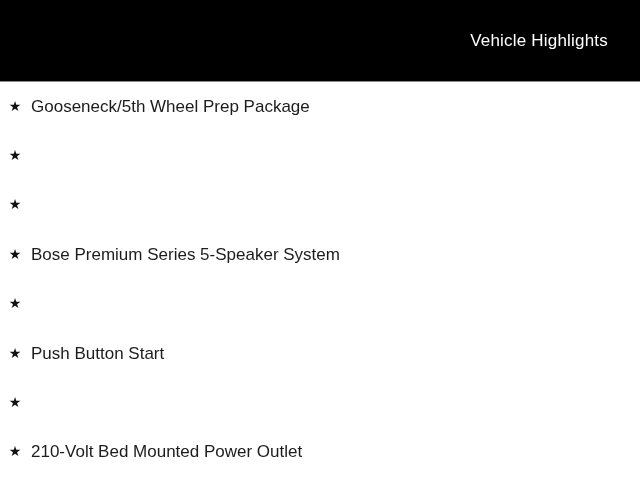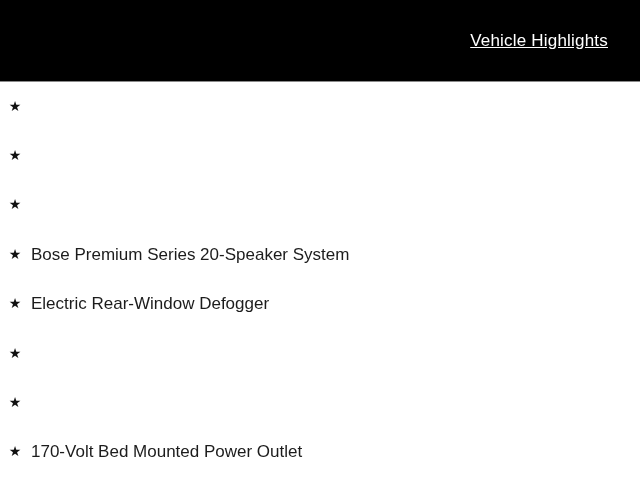--- a/index.html
+++ b/index.html
@@ -20,21 +20,20 @@
     align-items: center;
     justify-content: flex-end;
     padding-right: 32px;
     border-bottom: 1px solid #8a8a8a;
   }
   .header-title {
     color: #ffffff;
     font-size: 17px;
     letter-spacing: 0.2px;
     font-weight: 400;
-    text-decoration: underline;
   }
   .highlight-list {
     list-style: none;
     margin: 0;
     padding: 0;
   }
   .highlight-item {
     height: 49.4px;
     display: flex;
     align-items: center;
@@ -60,45 +59,46 @@
 </head>
 <body>
 
 <div class="header-bar">
   <span class="header-title">Vehicle Highlights</span>
 </div>
 
 <ul class="highlight-list">
   <li class="highlight-item">
     <span class="star">★</span>
+    <span class="item-label">Gooseneck/5th Wheel Prep Package</span>
   </li>
 
   <li class="highlight-item">
     <span class="star">★</span>
   </li>
 
   <li class="highlight-item">
     <span class="star">★</span>
   </li>
 
   <li class="highlight-item">
     <span class="star">★</span>
-    <span class="item-label">Bose Premium Series 20-Speaker System</span>
-  </li>
-
-  <li class="highlight-item">
-    <span class="star">★</span>
-    <span class="item-label">Electric Rear-Window Defogger</span>
+    <span class="item-label">Bose Premium Series 5-Speaker System</span>
   </li>
 
   <li class="highlight-item">
     <span class="star">★</span>
   </li>
 
   <li class="highlight-item">
     <span class="star">★</span>
+    <span class="item-label">Push Button Start</span>
   </li>
 
   <li class="highlight-item">
     <span class="star">★</span>
-    <span class="item-label">170-Volt Bed Mounted Power Outlet</span>
+  </li>
+
+  <li class="highlight-item">
+    <span class="star">★</span>
+    <span class="item-label">210-Volt Bed Mounted Power Outlet</span>
   </li>
 </ul>
 
 </body></html>

